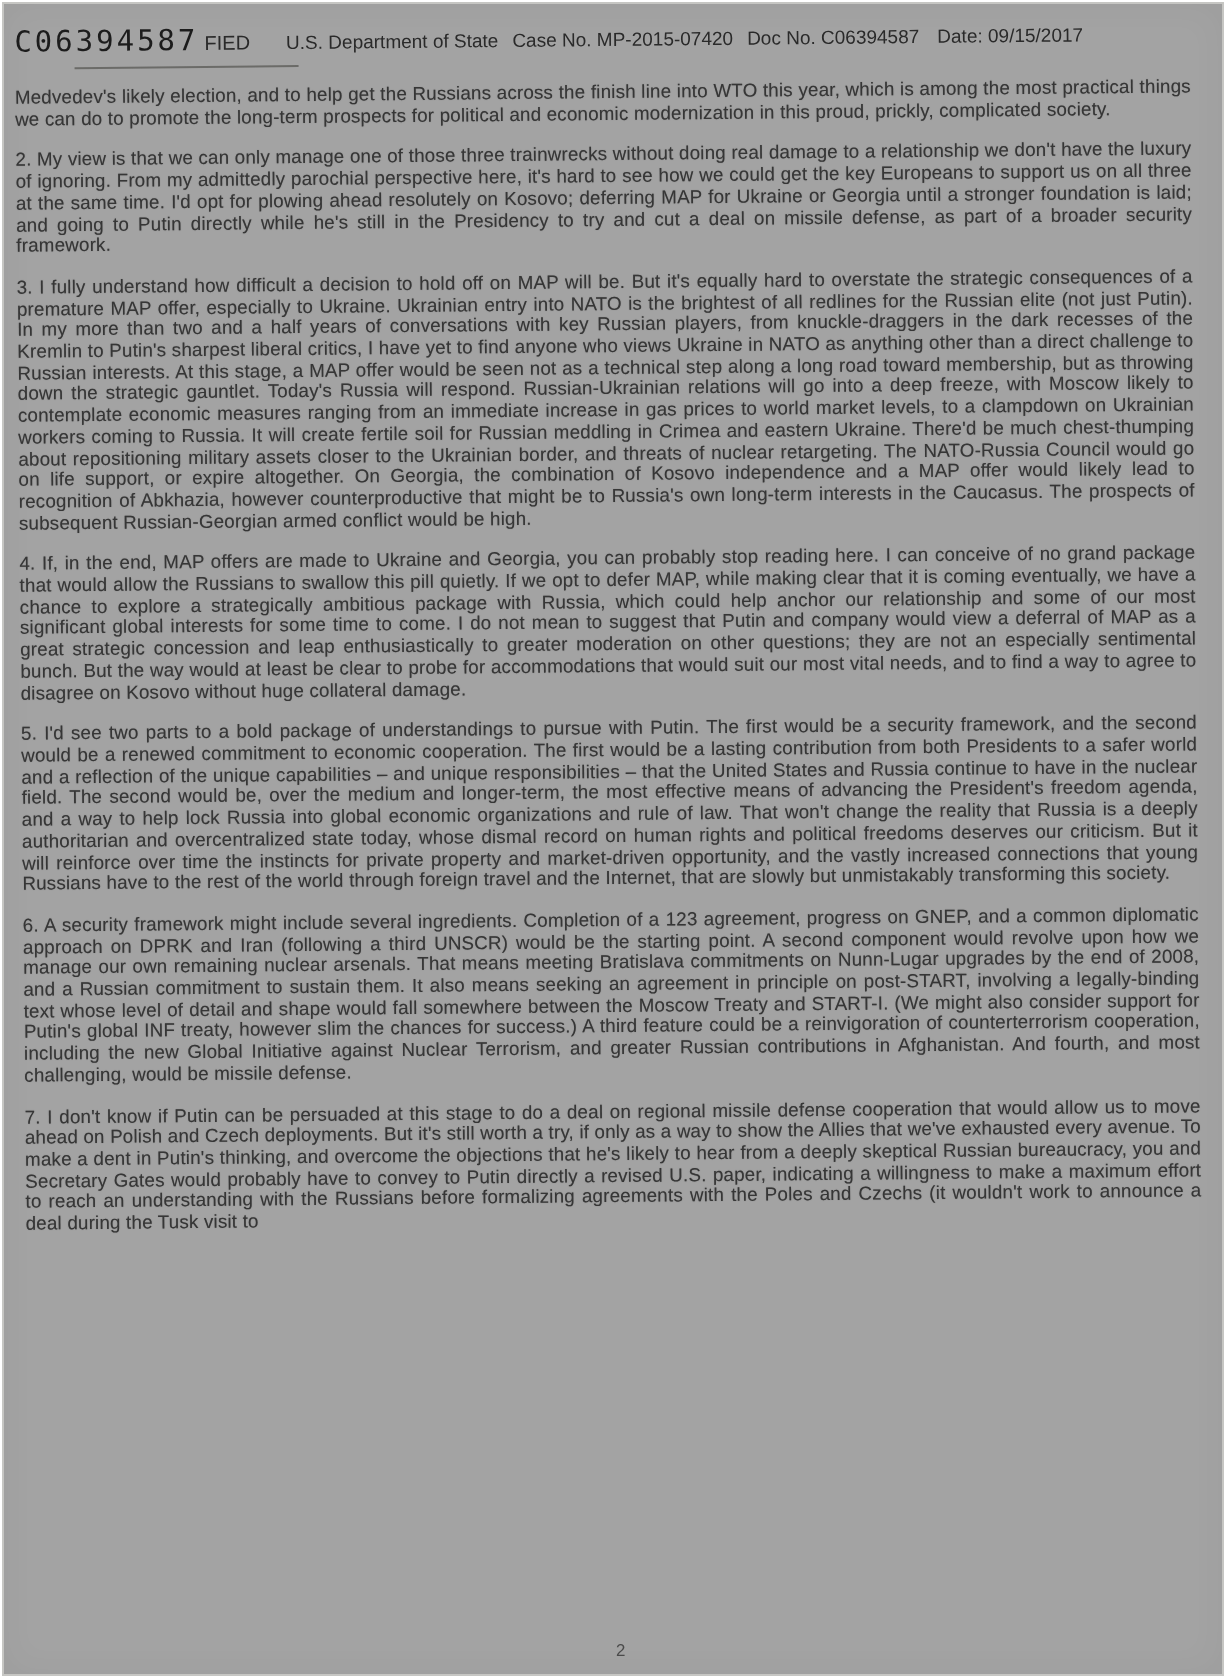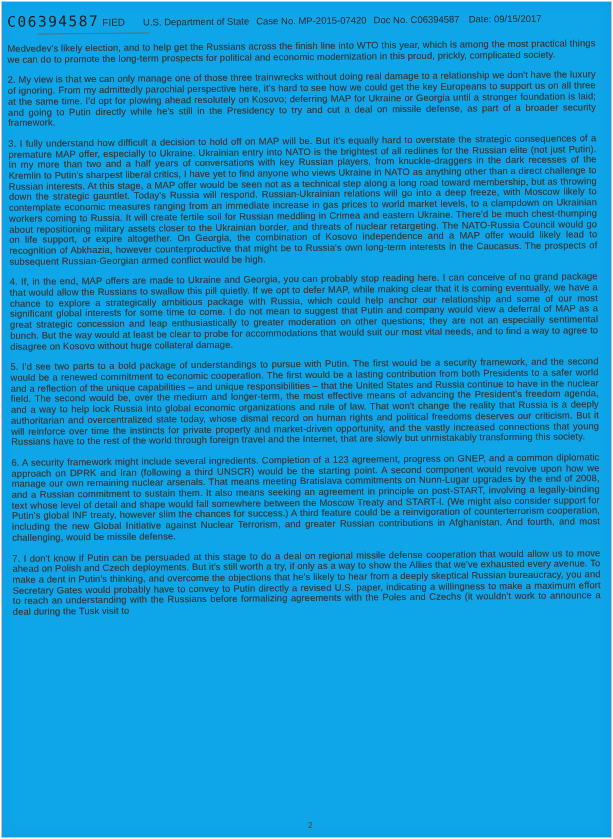--- a/index.html
+++ b/index.html
@@ -5,21 +5,21 @@
   * { margin: 0; padding: 0; box-sizing: border-box; }
   html, body {
     width: 613px; height: 839px;
     background: #ffffff;
     overflow: hidden;
     font-family: "Liberation Sans", sans-serif;
   }
   .scan-frame {
     position: absolute; inset: 1px;
     border: 1px solid #c6c6c3;
-    background: #0ea5e9;
+    background: #a3a3a3;
     box-shadow: inset 0 0 18px rgba(0,0,0,0.04);
   }
   .scan-rotate {
     position: absolute; inset: 0;
     padding: 9px 12px 0 9px;
     transform: rotate(-0.55deg);
     transform-origin: 50% 50%;
   }
   .doc-header {
     position: relative;

